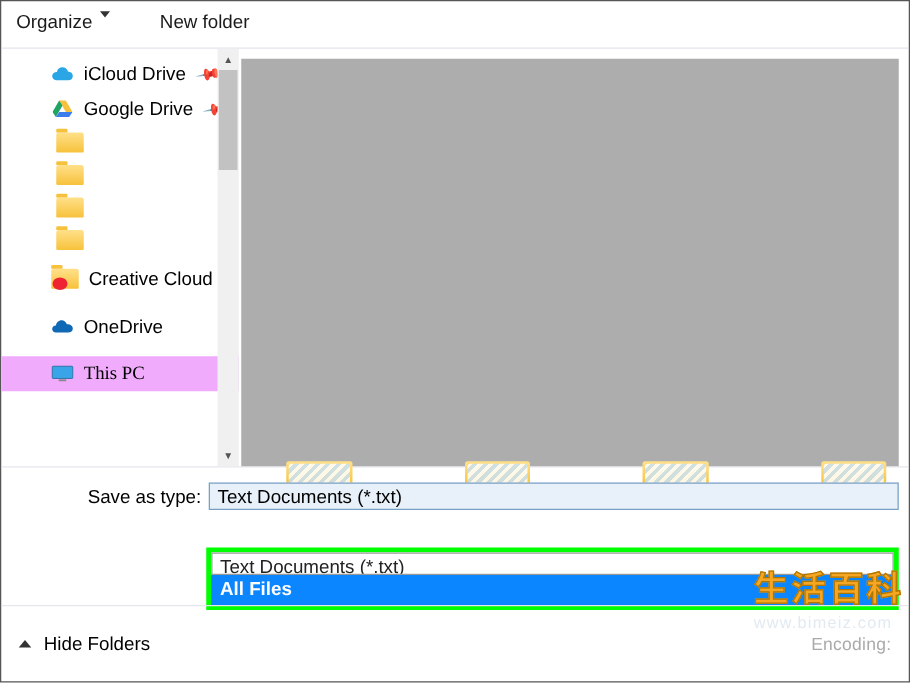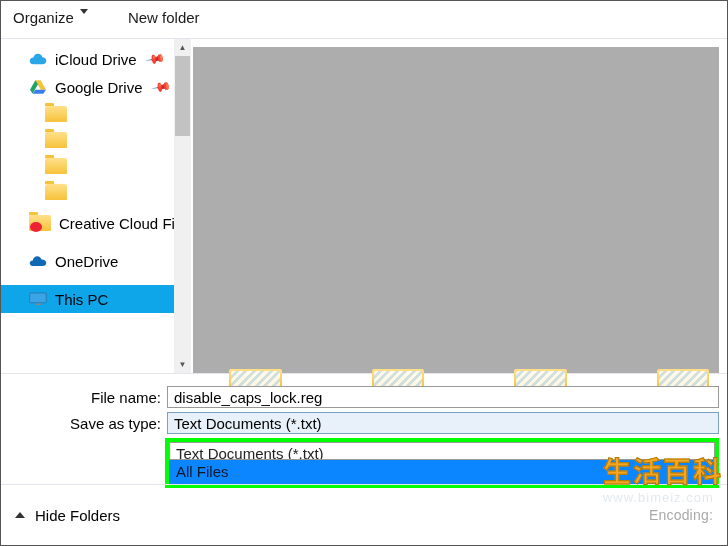--- a/index.html
+++ b/index.html
@@ -52,27 +52,28 @@
     justify-content: space-between;
   }
   .sidebar .vscroll .arrow { font-size: 8px; color: #555; padding: 4px 0; }
   .sidebar .vscroll .thumb {
     width: 15px; height: 80px; background: #c2c2c2; margin-top: 0;
   }
   .tree-item {
     display: flex;
     align-items: center;
     height: 28px;
-    padding-left: 28px;
+    padding-left: 40px;
     font-size: 15px;
     color: #000;
     gap: 8px;
   }
   .tree-item.selected {
-    background: #0ea5e9;
+    background: #f0abfc;
+    font-family: Liberation Serif, serif;
   }
   .tree-item .pin {
     font-size: 13px; color: #555; transform: rotate(35deg);
     margin-left: 2px;
   }
   .tree-item.indent { padding-left: 44px; height: 26px; }
   .icon { width: 18px; height: 18px; display: flex; align-items: center; justify-content: center; flex: 0 0 auto; }
   .icon.cloud { }
   .icon.cloud svg { width: 18px; height: 12px; }
   .icon.gdrive svg { width: 16px; height: 14px; }
@@ -152,22 +153,23 @@
     color: #222;
   }
   .dropdown-item.partial {
     border: 1px solid #999;
     overflow: hidden;
     height: 18px;
     align-items: flex-start;
   }
   .dropdown-item.selected {
     background: #0b86ff;
-    color: #0f172a;
+    color: #ffffff;
     border-color: #0b86ff;
+    font-weight: bold;
   }
 
   .bottom-bar {
     position: absolute;
     left: 0; right: 0; bottom: 0;
     height: 61px;
     display: flex;
     align-items: center;
     padding: 0 14px;
     font-size: 15px;
@@ -322,26 +324,20 @@
 
 <div class="thumbs-row">
   <div class="thumb-folder"></div>
   <div class="thumb-folder"></div>
   <div class="thumb-folder"></div>
   <div class="thumb-folder"></div>
 </div>
 
 <div class="form-area">
   <div class="form-row">
-    <label>File name:</label>
-    <div class="field">
-      <span>disable_caps_lock.reg</span>
-    </div>
-  </div>
-  <div class="form-row">
     <label>Save as type:</label>
     <div class="field combo">
       <span>Text Documents (*.txt)</span>
     </div>
   </div>
 
   <div class="dropdown">
     <div class="outline">
       <div class="dropdown-item partial">
         <span>Text Documents (*.txt)</span>

